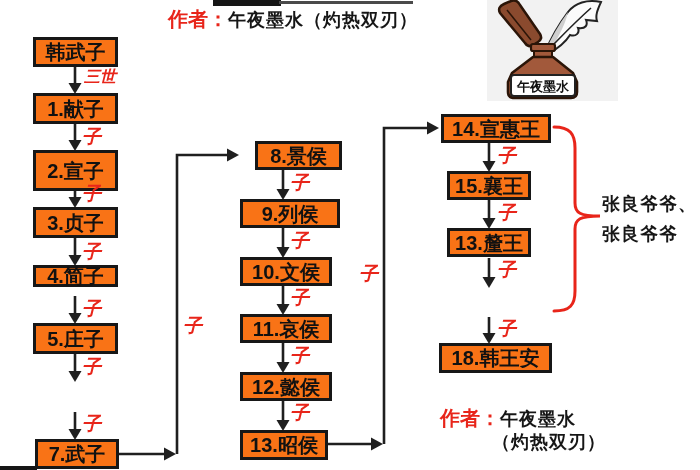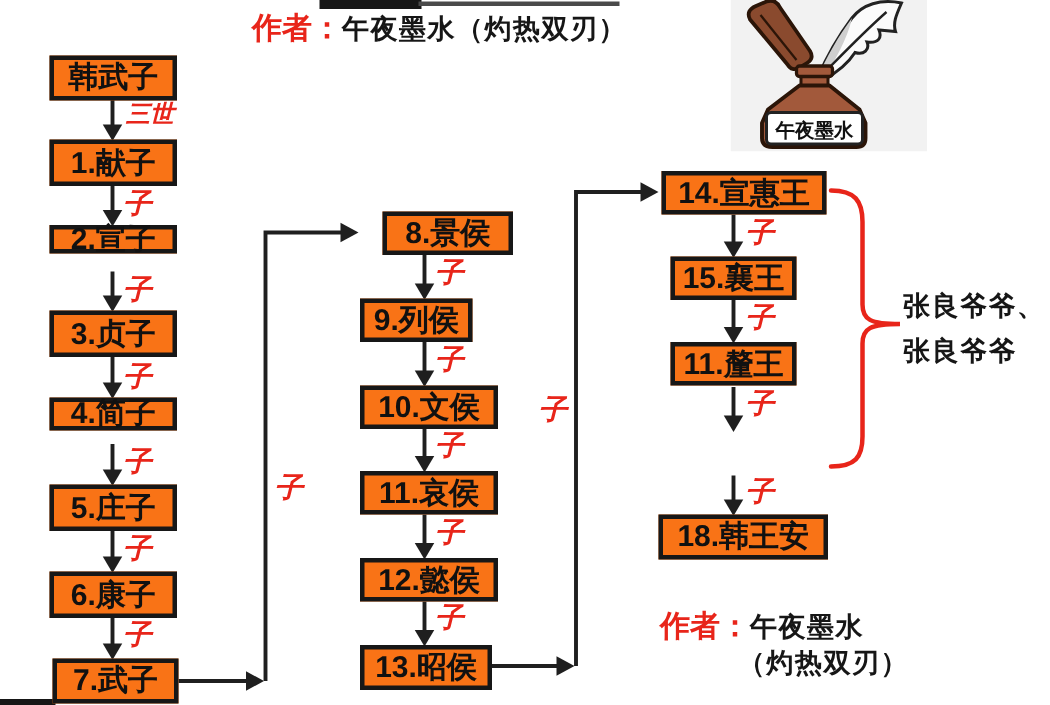--- a/index.html
+++ b/index.html
@@ -103,37 +103,36 @@
       <polygon points="371,437.5 371,450.5 383,444" stroke="none" fill="#1f1f1f"></polygon>
       <path d="M384,444 L384,128 L428,128"></path>
       <polygon points="427,121.5 427,134.5 439,128" stroke="none" fill="#1f1f1f"></polygon>
     </g>
 
     <path d="M554,127 C570,127 575,134 575,148 L575,203 C575,213 580,216 600,216 C580,216 575,219 575,229 L575,291 C575,305 570,311 554,311" fill="none" stroke="#e8251a" stroke-width="3" stroke-linecap="round"></path>
   </svg>
 
   <div class="node" style="left:33px;top:37px;width:85px;height:30px;">韩武子</div>
   <div class="node" style="left:33px;top:93px;width:85px;height:31px;">1.献子</div>
-  <div class="node" style="left:33px;top:150px;width:85px;height:19px;">2.宣子</div>
+  <div class="node" style="left:33px;top:150px;width:85px;height:41px;">2.宣子</div>
   <div class="node" style="left:33px;top:207px;width:85px;height:31px;">3.贞子</div>
   <div class="node" style="left:33px;top:265px;width:85px;height:22px;">4.简子</div>
   <div class="node" style="left:33px;top:323px;width:85px;height:31px;">5.庄子</div>
-  <div class="node" style="left:33px;top:381px;width:85px;height:31px;">6.康子</div>
   <div class="node" style="left:35px;top:439px;width:84px;height:30px;">7.武子</div>
 
   <div class="node" style="left:255px;top:141px;width:87px;height:29px;">8.景侯</div>
-  <div class="node" style="left:240px;top:199px;width:75px;height:29px;">9.列侯</div>
+  <div class="node" style="left:240px;top:199px;width:100px;height:29px;">9.列侯</div>
   <div class="node" style="left:240px;top:257px;width:92px;height:29px;">10.文侯</div>
   <div class="node" style="left:240px;top:314px;width:92px;height:29px;">11.哀侯</div>
   <div class="node" style="left:240px;top:372px;width:92px;height:29px;">12.懿侯</div>
   <div class="node" style="left:240px;top:430px;width:88px;height:30px;">13.昭侯</div>
 
   <div class="node" style="left:441px;top:114px;width:110px;height:29px;">14.宣惠王</div>
   <div class="node" style="left:447px;top:171px;width:84px;height:29px;">15.襄王</div>
-  <div class="node" style="left:447px;top:228px;width:84px;height:29px;">11.釐王</div>
+  <div class="node" style="left:447px;top:228px;width:84px;height:29px;">13.釐王</div>
   <div class="node" style="left:439px;top:343px;width:113px;height:30px;">18.韩王安</div>
 
   <span class="edge small" style="left:84px;top:69px;">三世</span>
   <span class="edge" style="left:82px;top:127px;">子</span>
   <span class="edge" style="left:82px;top:184px;">子</span>
   <span class="edge" style="left:82px;top:242px;">子</span>
   <span class="edge" style="left:82px;top:299px;">子</span>
   <span class="edge" style="left:82px;top:357px;">子</span>
   <span class="edge" style="left:82px;top:414px;">子</span>
 

